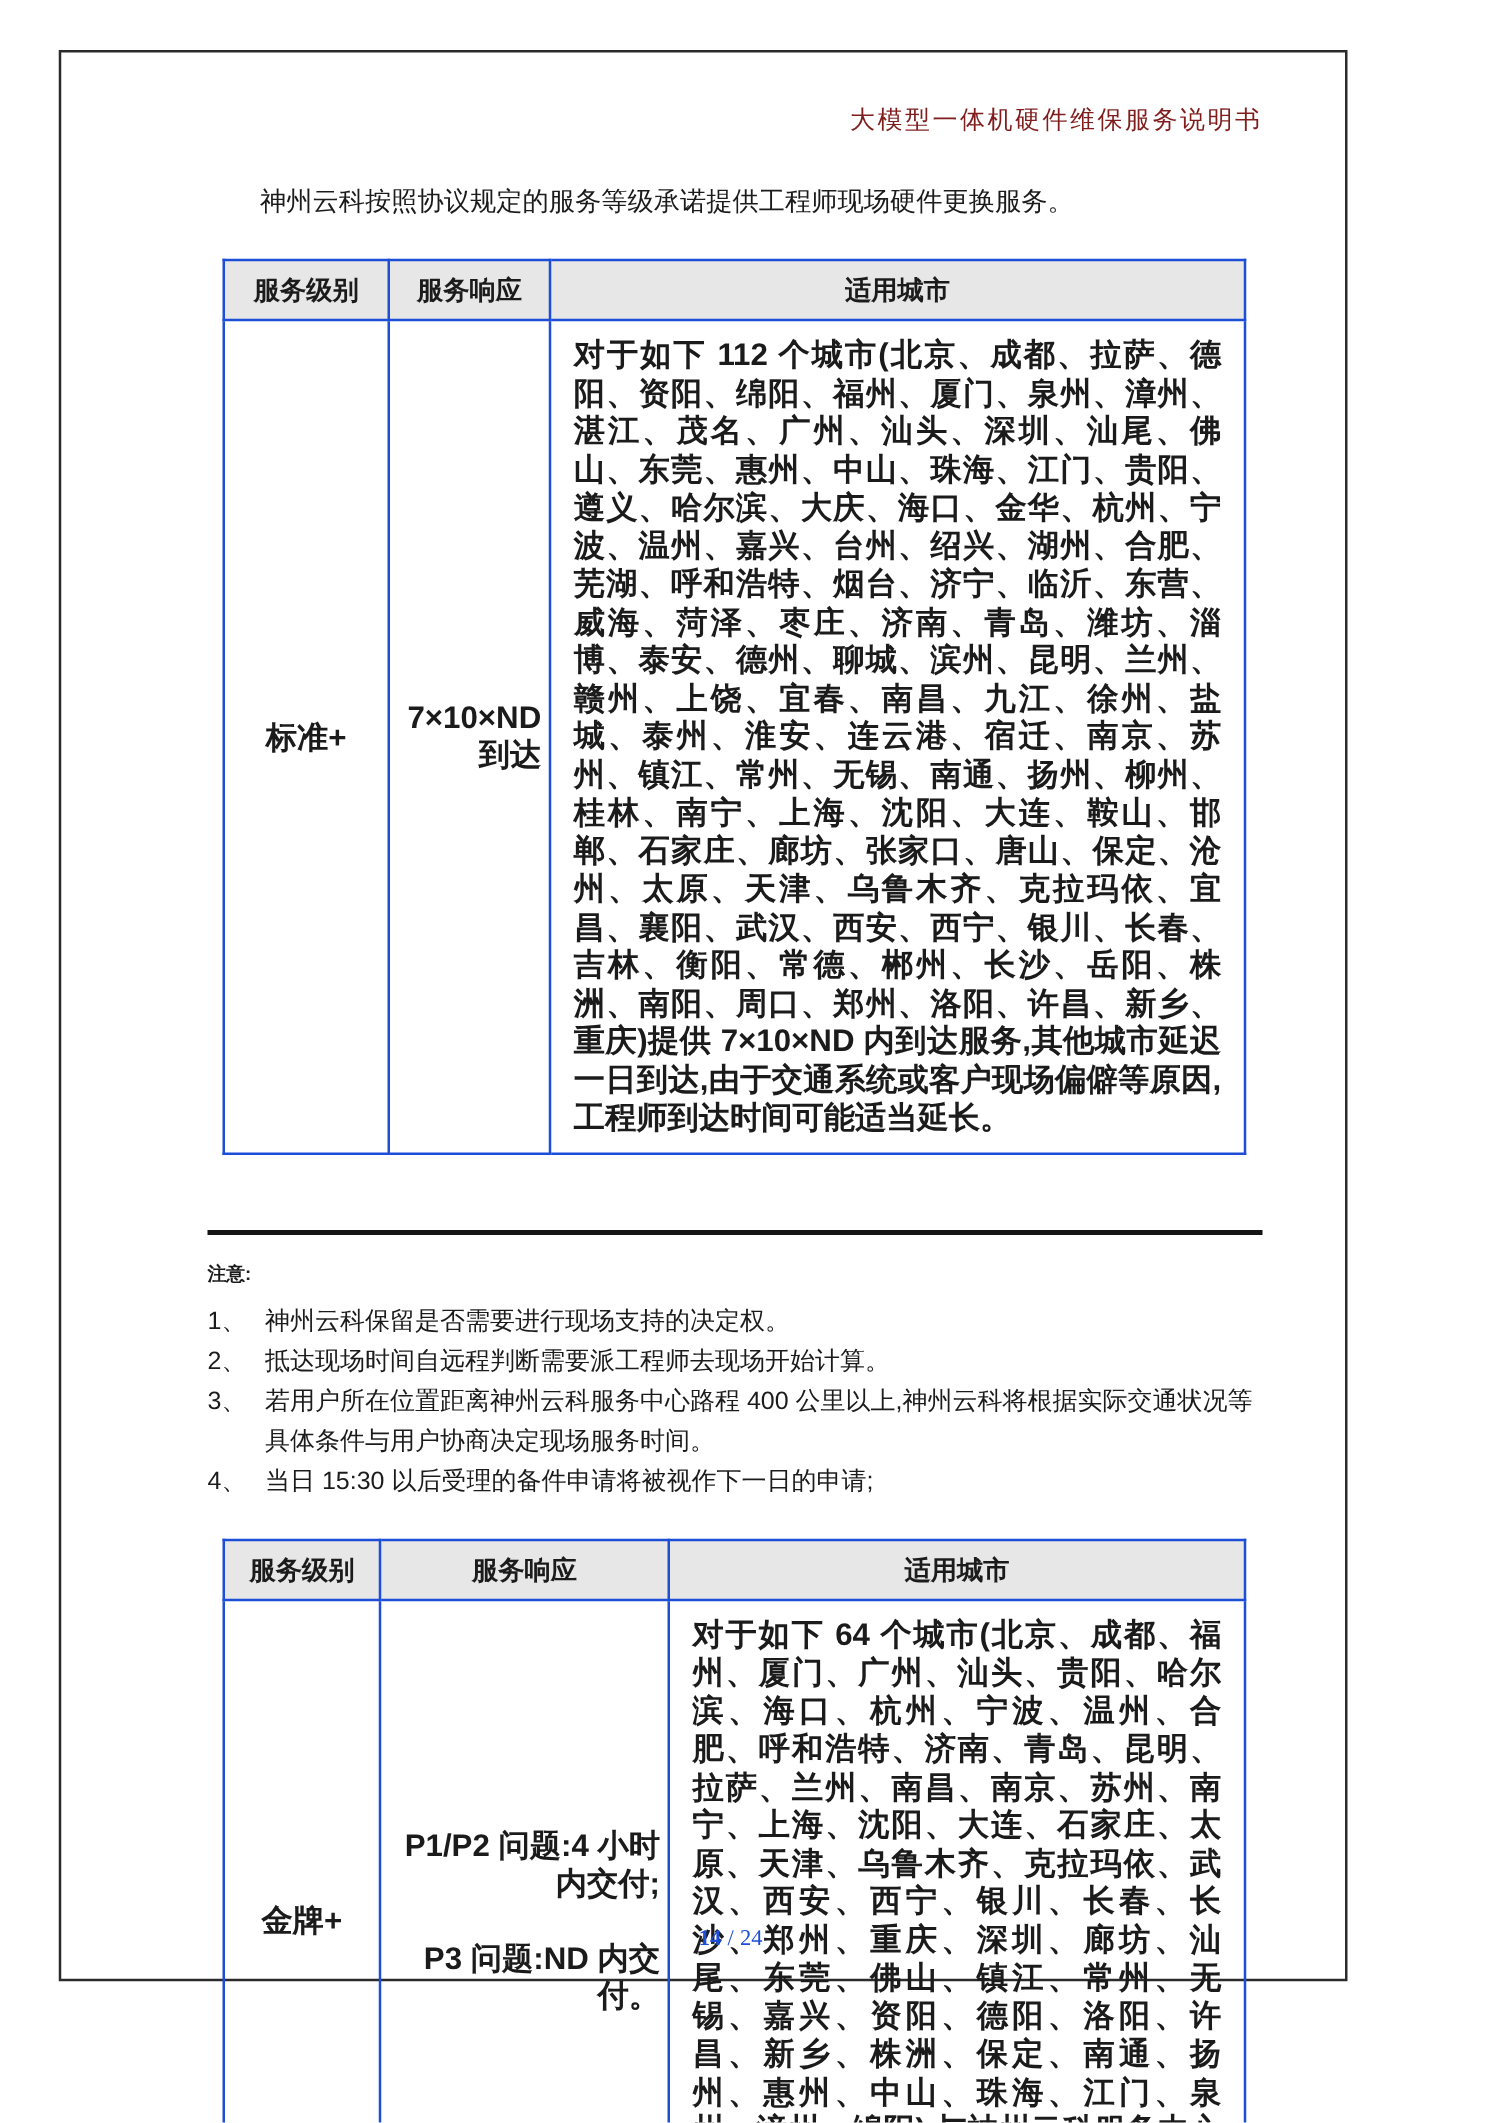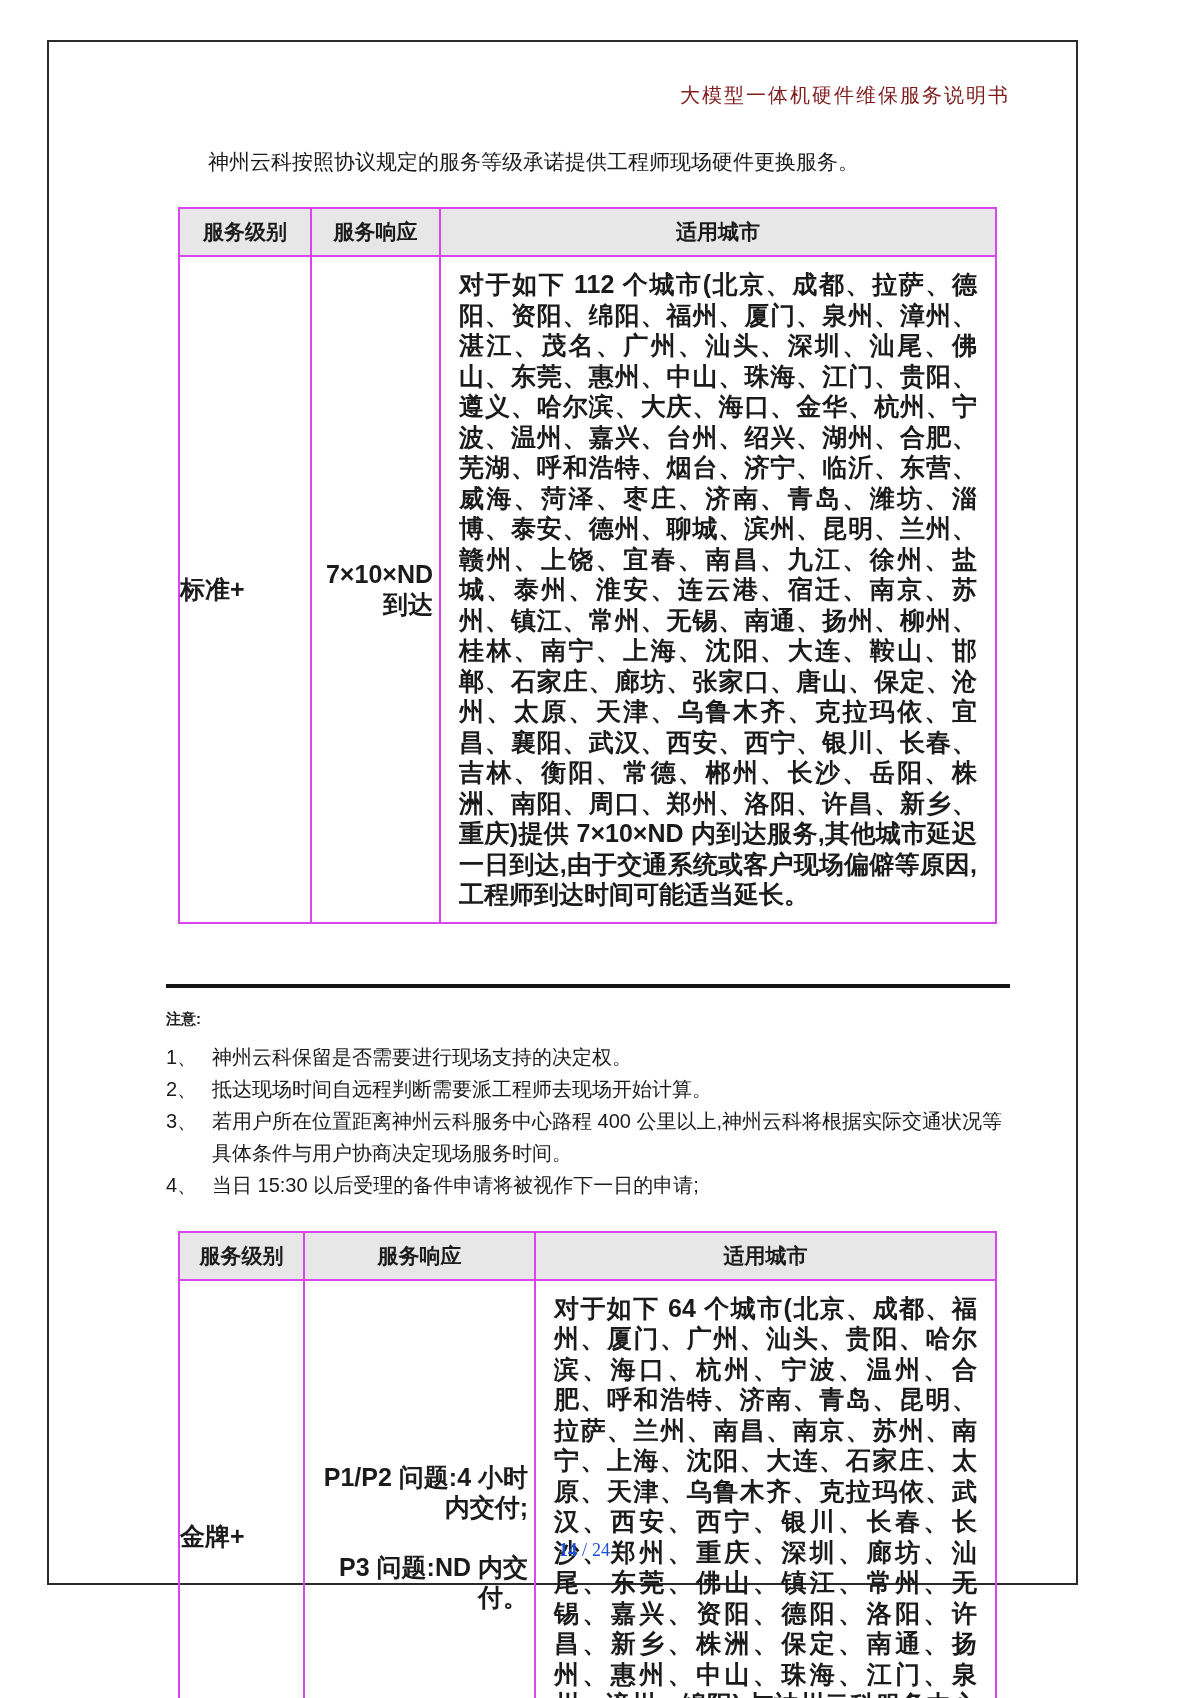--- a/index.html
+++ b/index.html
@@ -36,21 +36,21 @@
   .section-heading {
     margin: 46px 0 0 0;
     font-size: 23px;
     font-weight: bold;
   }
   table {
     border-collapse: collapse;
     margin: 30px 0 0 12px;
     table-layout: fixed;
   }
-  th, td { border: 2px solid #d946ef; }
+  th, td { border: 2px solid #1d4ed8; }
   th {
     background: #e7e7e7;
     font-size: 21px;
     font-weight: bold;
     height: 46px;
     text-align: center;
     padding: 0;
   }
   td { font-size: 25px; vertical-align: middle; padding: 0; font-weight: bold; }
   .t1 .c1 { width: 130px; }
@@ -58,21 +58,21 @@
   .t1 .c3 { width: 518px; }
   .t2 .c1 { width: 123px; }
   .t2 .c2 { width: 229px; }
   .t2 .c3 { width: 423px; }
   .cities-cell {
     padding: 12px 18px;
     line-height: 30.5px;
     text-align: justify;
     vertical-align: middle;
   }
-  .center-cell { }
+  .center-cell { text-align: center; }
   .resp-line { text-align: right; line-height: 30px; padding: 0 6px; }
   .resp-gap { height: 30px; }
 
   .rule {
     margin: 60px 0 0 0;
     border: none;
     border-top: 4px solid #151515;
     width: 100%;
   }
   .note-title { margin-top: 22px; font-size: 15px; font-weight: bold; }

